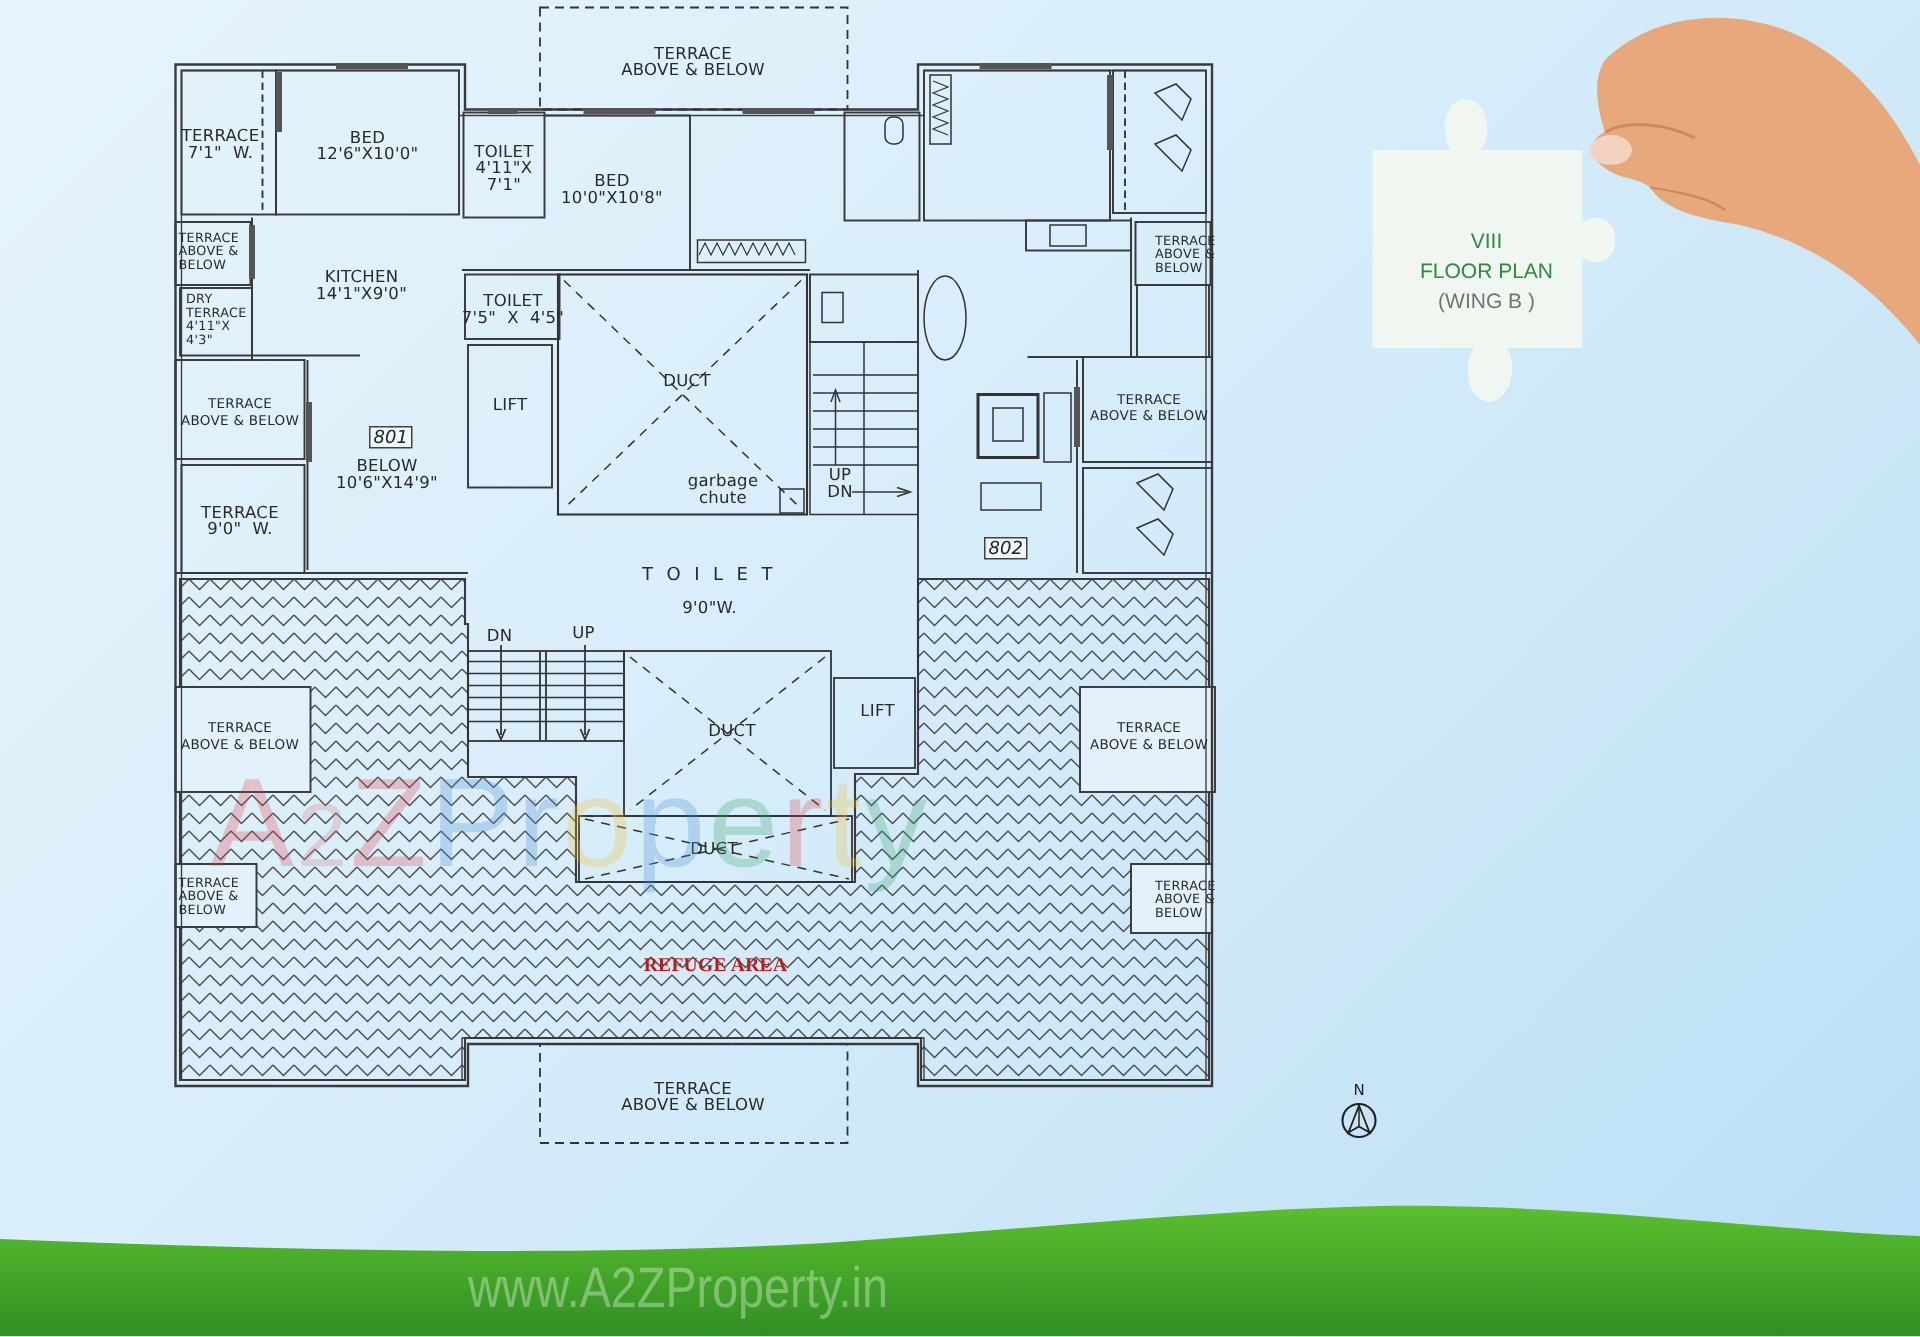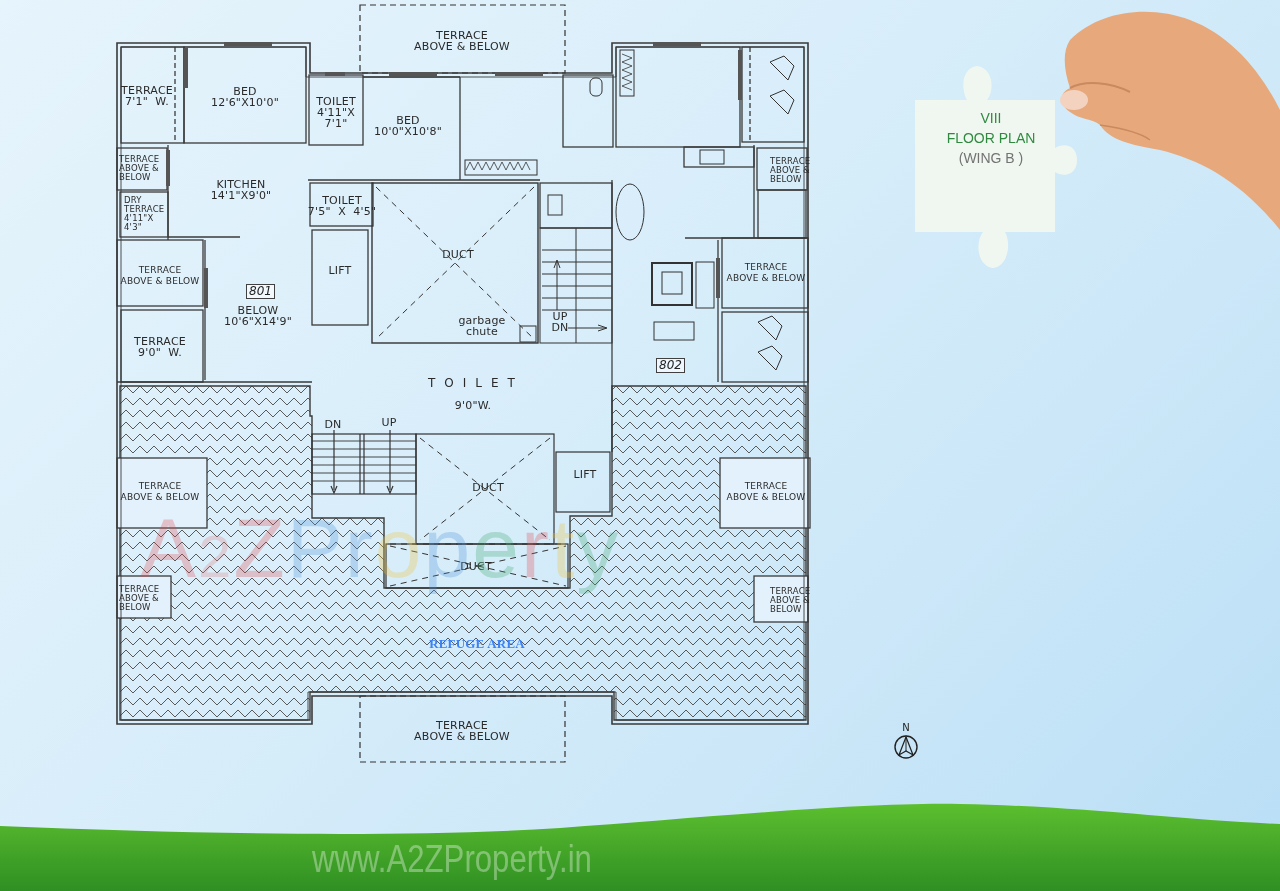--- a/index.html
+++ b/index.html
@@ -9,33 +9,33 @@
     background: linear-gradient(135deg, #e6f4fc 0%, #d9eefa 40%, #cbe7f8 70%, #b9def6 100%);
   }
   .plan { position: absolute; left: 0; top: 0; width: 1280px; height: 891px; }
   .lbl {
     position: absolute; color: #2a2a2a; font-size: 11px; line-height: 11px;
     text-align: center; white-space: pre; transform: translate(-50%, -50%);
     letter-spacing: 0.2px;
   }
   .lbl.small { font-size: 8.5px; line-height: 9px; text-align: left; transform: none; }
   .lbl.passage { font-size: 12px; letter-spacing: 9px; }
-  .lbl.refuge { font-family: "Liberation Serif", serif; font-size: 13px; font-weight: bold; color: #3b82f6; text-align: right; }
+  .lbl.refuge { font-family: "Liberation Serif", serif; font-size: 13px; font-weight: bold; color: #b91c1c; text-align: right; }
   .unit-tag {
     position: absolute; border: 1px solid #404040; font-size: 12px; padding: 0 2px;
     line-height: 13px; color: #222; background: rgba(255,255,255,0.6); font-style: italic;
   }
   .title-card {
     position: absolute; left: 905px; top: 62px; width: 172px; height: 210px;
   }
   .title-text {
     position: absolute; left: 905px; top: 108px; width: 172px; text-align: center;
     color: #2f8a3f; font-family: "Liberation Sans", sans-serif;
   }
-  .title-text .l1 { font-size: 14px; line-height: 20px; }
+  .title-text .l1 { font-size: 14px; line-height: 20px; margin-top: 42px; }
   .title-text .l2 { font-size: 14px; line-height: 20px; }
   .title-text .l3 { font-size: 14px; line-height: 20px; font-weight: normal; color: #737373; }
   .hand { position: absolute; left: 1040px; top: 0; width: 240px; height: 230px; }
   .north {
     position: absolute; left: 893px; top: 722px; width: 26px; text-align: center;
   }
   .north .n { font-size: 10px; color: #222; line-height: 12px; }
   .grass { position: absolute; left: 0; top: 790px; width: 1280px; height: 101px; }
   .website {
     position: absolute; left: 312px; top: 838px; font-family: "Liberation Sans", sans-serif;

